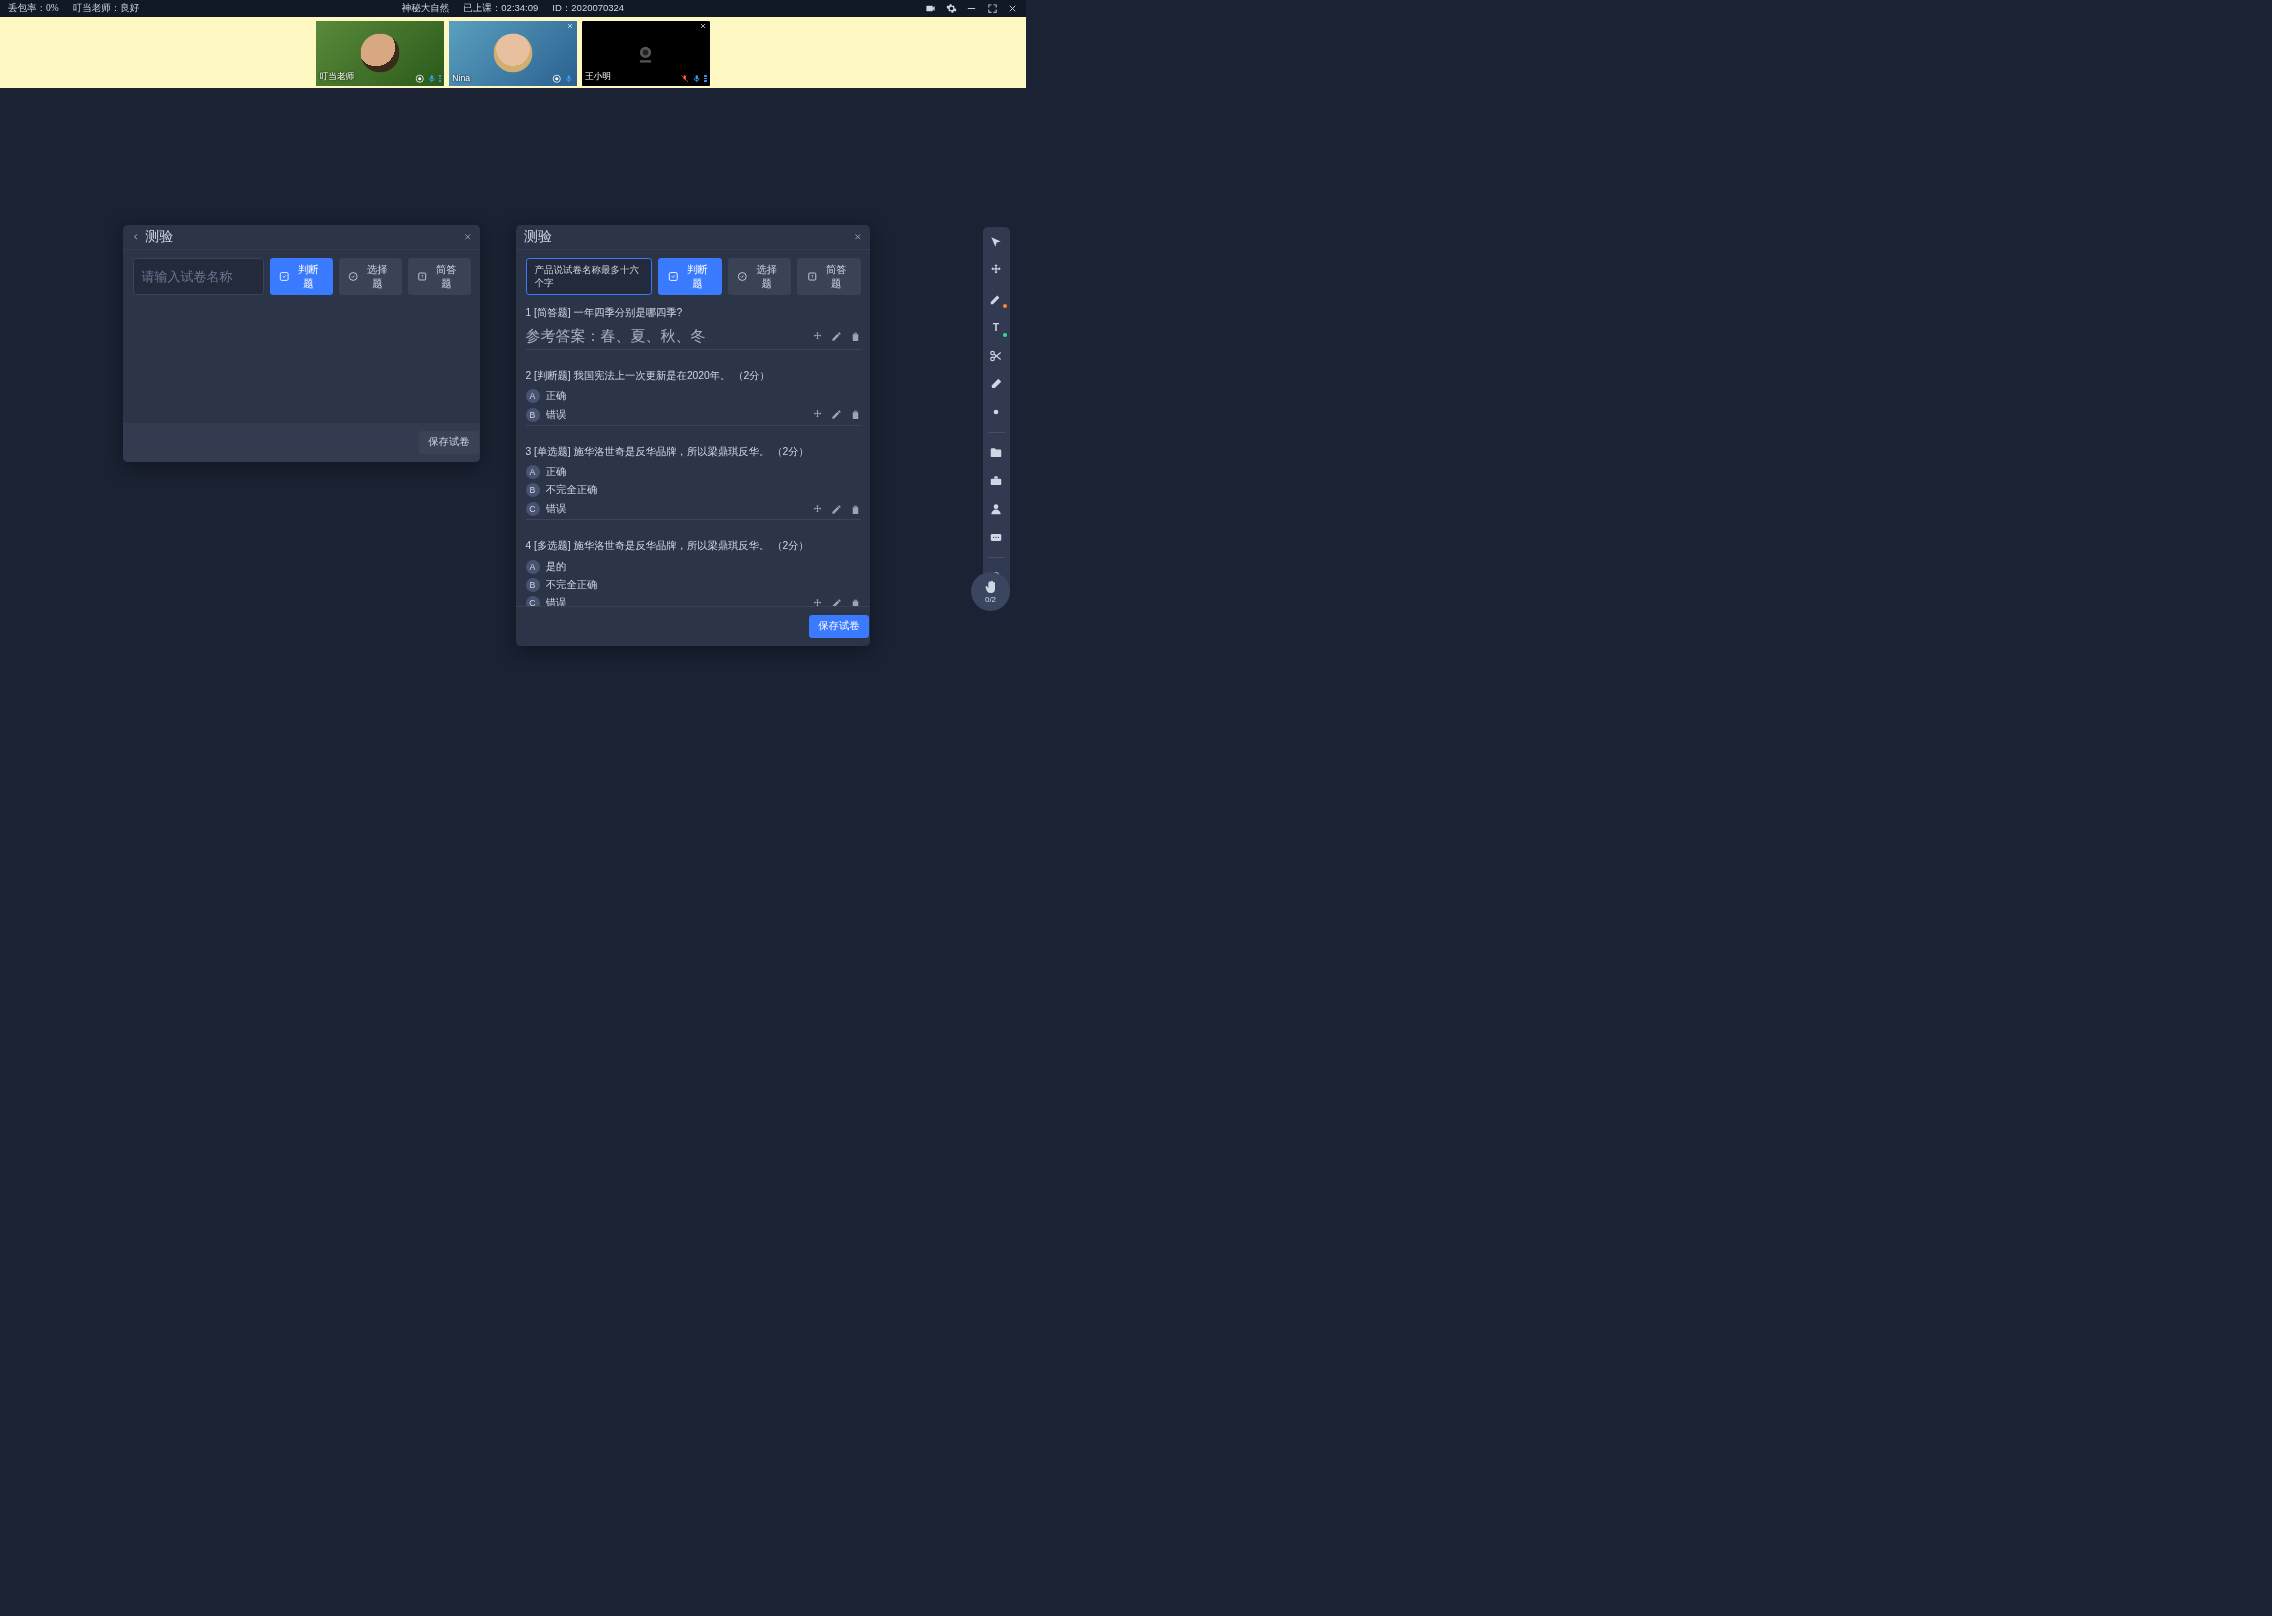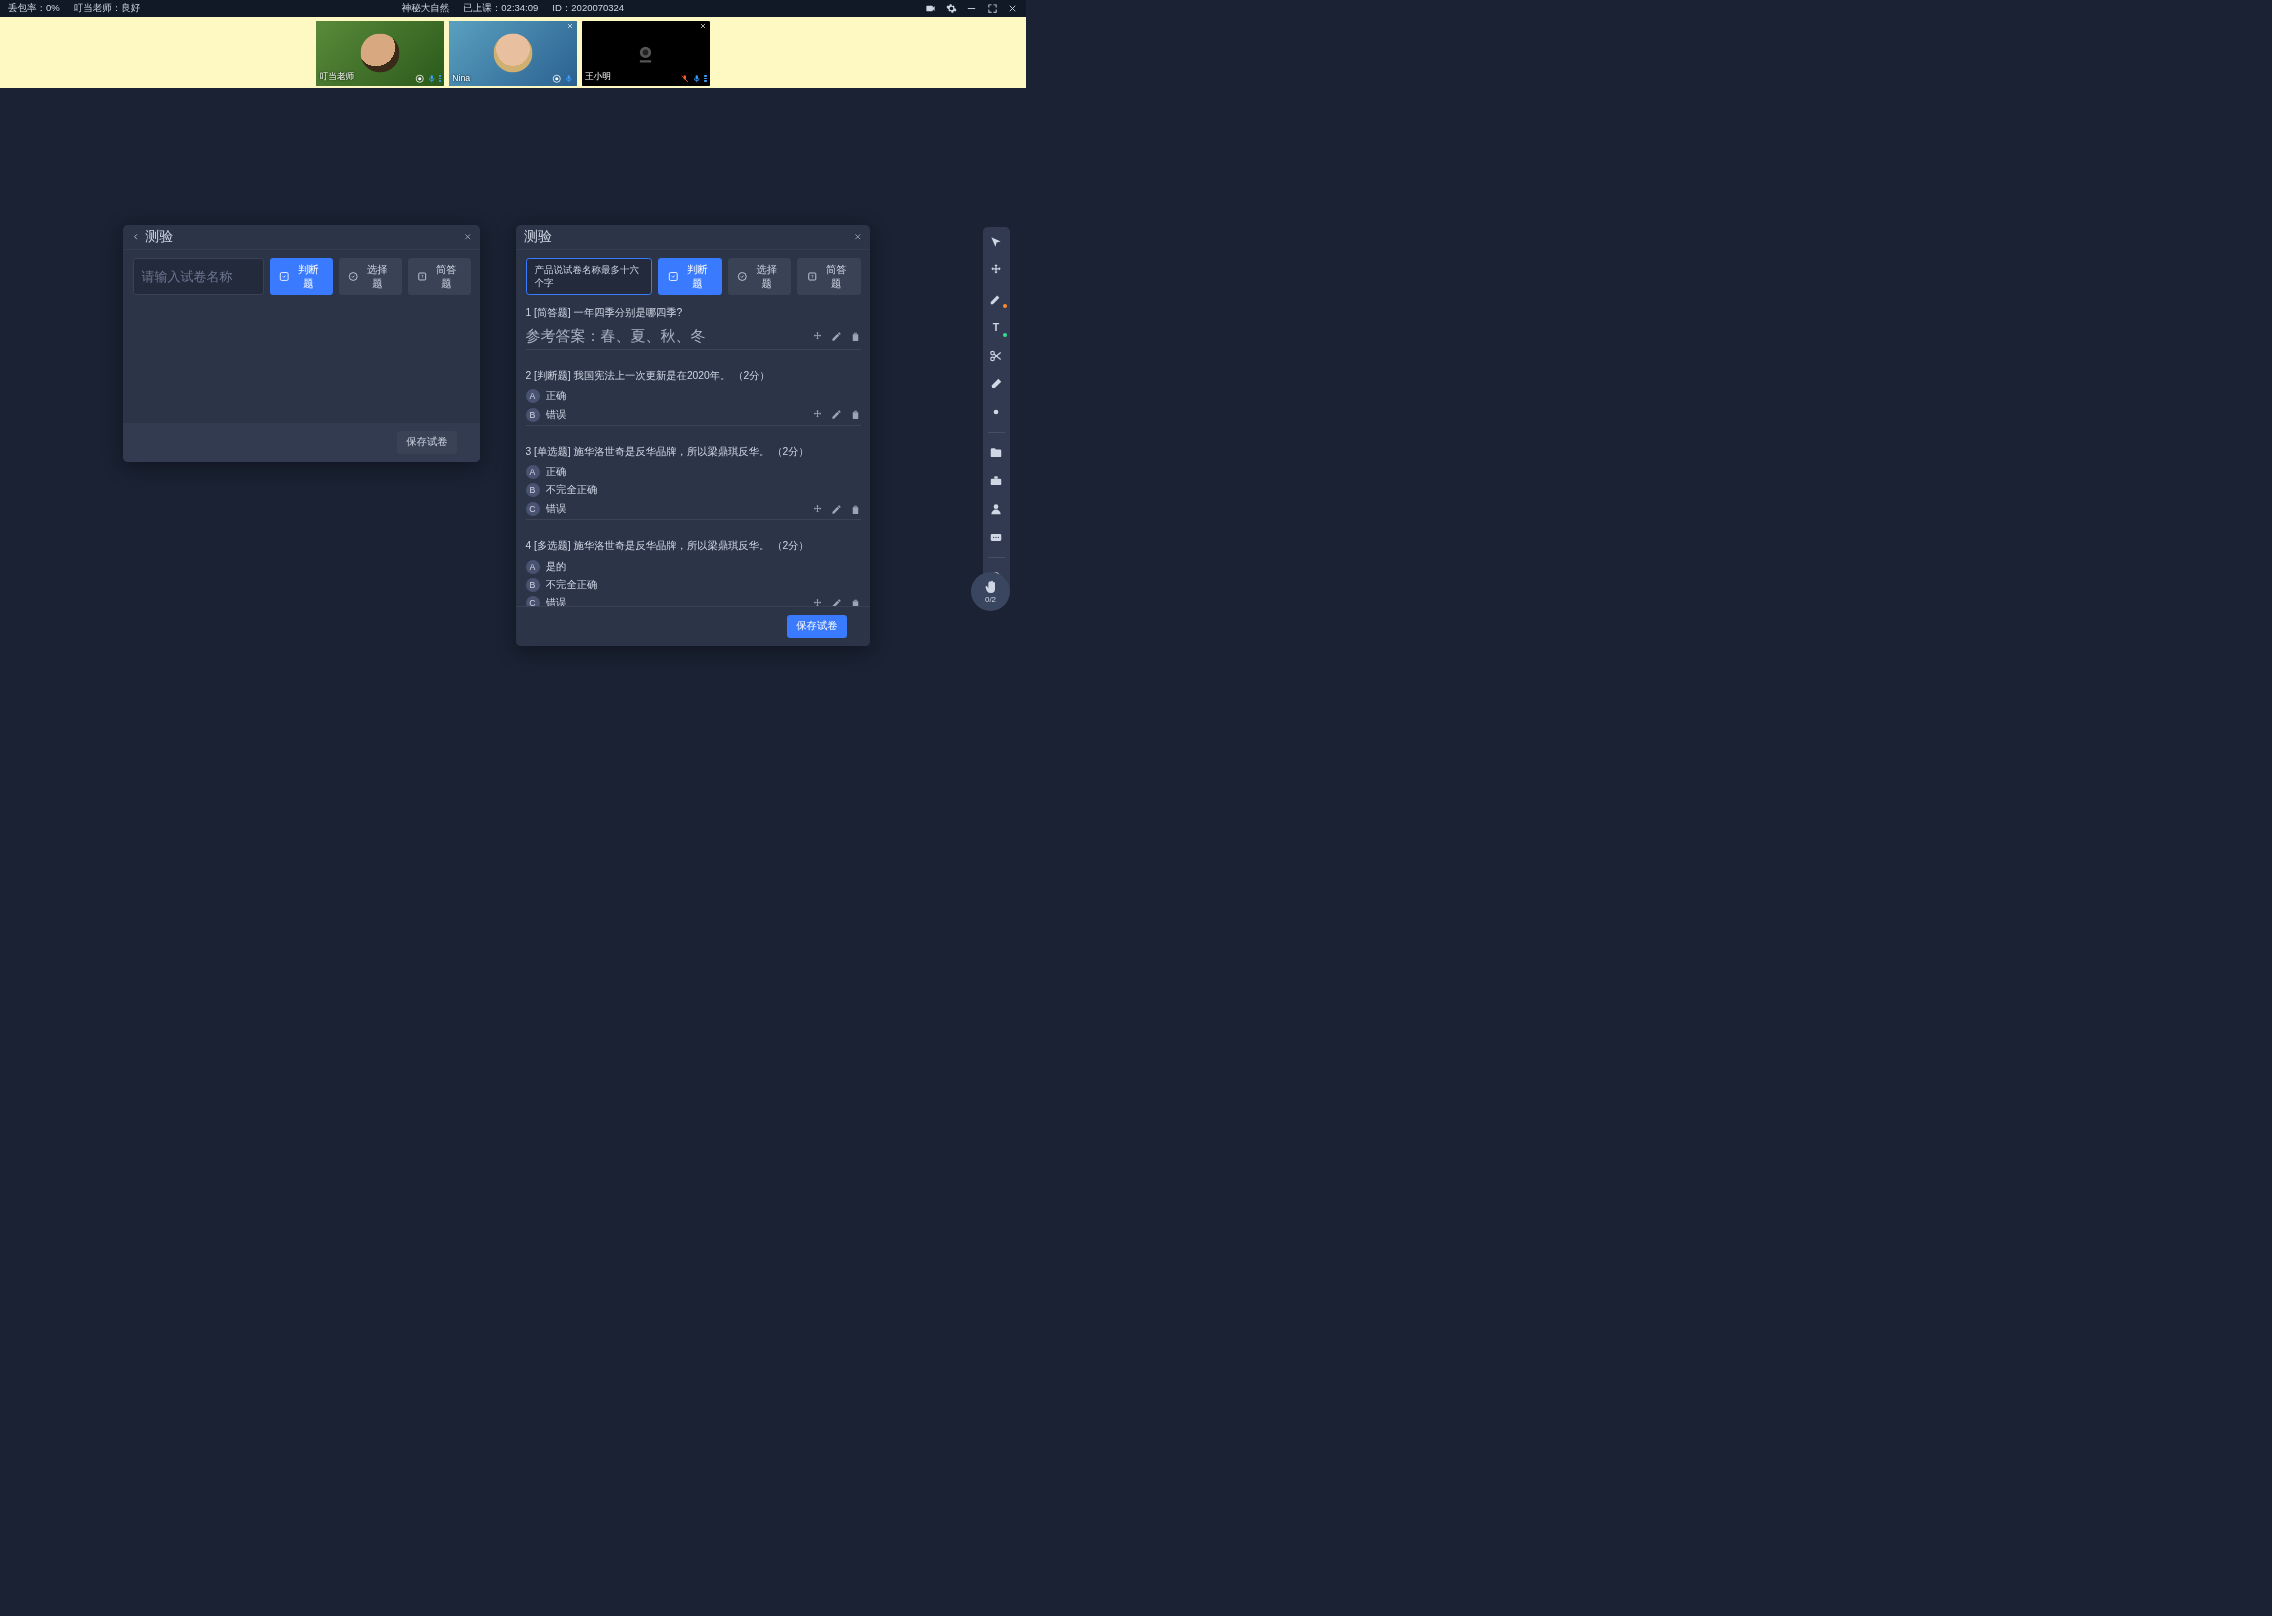--- a/index.html
+++ b/index.html
@@ -19,21 +19,21 @@
   height: 17.4px;
   background: #111826;
   display: flex;
   align-items: center;
   padding: 0 8px;
   gap: 16px;
   color: #cfd6e4;
   font-size: 9.5px;
   position: relative;
 }
-.status-left { display: flex; gap: 14px; }
+.status-left { display: flex; gap: 14px; font-family: Liberation Serif, serif; }
 .status-center { position: absolute; left: 50%; transform: translateX(-50%); display: flex; gap: 14px; }
 .status-right { margin-left: auto; display: flex; gap: 9.5px; align-items: center; }
 .status-icon { width: 11px; height: 11px; fill: #cfd6e4; cursor: pointer; }
 
 
 .video-row {
   background: #fef9c3;
   height: 71px;
   display: flex;
   justify-content: center;
@@ -108,21 +108,21 @@
   background:#3a4356; color:#cfd6e4;
 }
 .btn.primary { background:#3a7aff; color:#fff; }
 .btn .btn-icn { width:11px; height:11px; fill:currentColor; }
 
 .empty-state { display:flex; flex-direction:column; align-items:center; justify-content:center; margin-top:24px; color:#8a93ab; }
 .empty-svg { width:66px; height:66px; fill:#5a6580; margin-bottom:8px; }
 
 .panel-footer {
   border-top:0.8px solid rgba(255,255,255,.06);
-  padding:8px 23px; display:flex; justify-content:flex-end;
+  padding:8px 1px; display:flex; justify-content:flex-end;
   background:#2c3548;
 }
 .panel-footer.inner { background:#323b50; border-top:none; }
 
 
 .qlist-toolbar { display:flex; gap:6.3px; margin-bottom:11px; }
 .paper-name-pill {
   background:#232a3c; border:0.8px solid #3a7aff; border-radius:3.2px;
   color:#cfd6e4; font-size:9.5px; padding:4.7px 8px; width:131px;
 }

